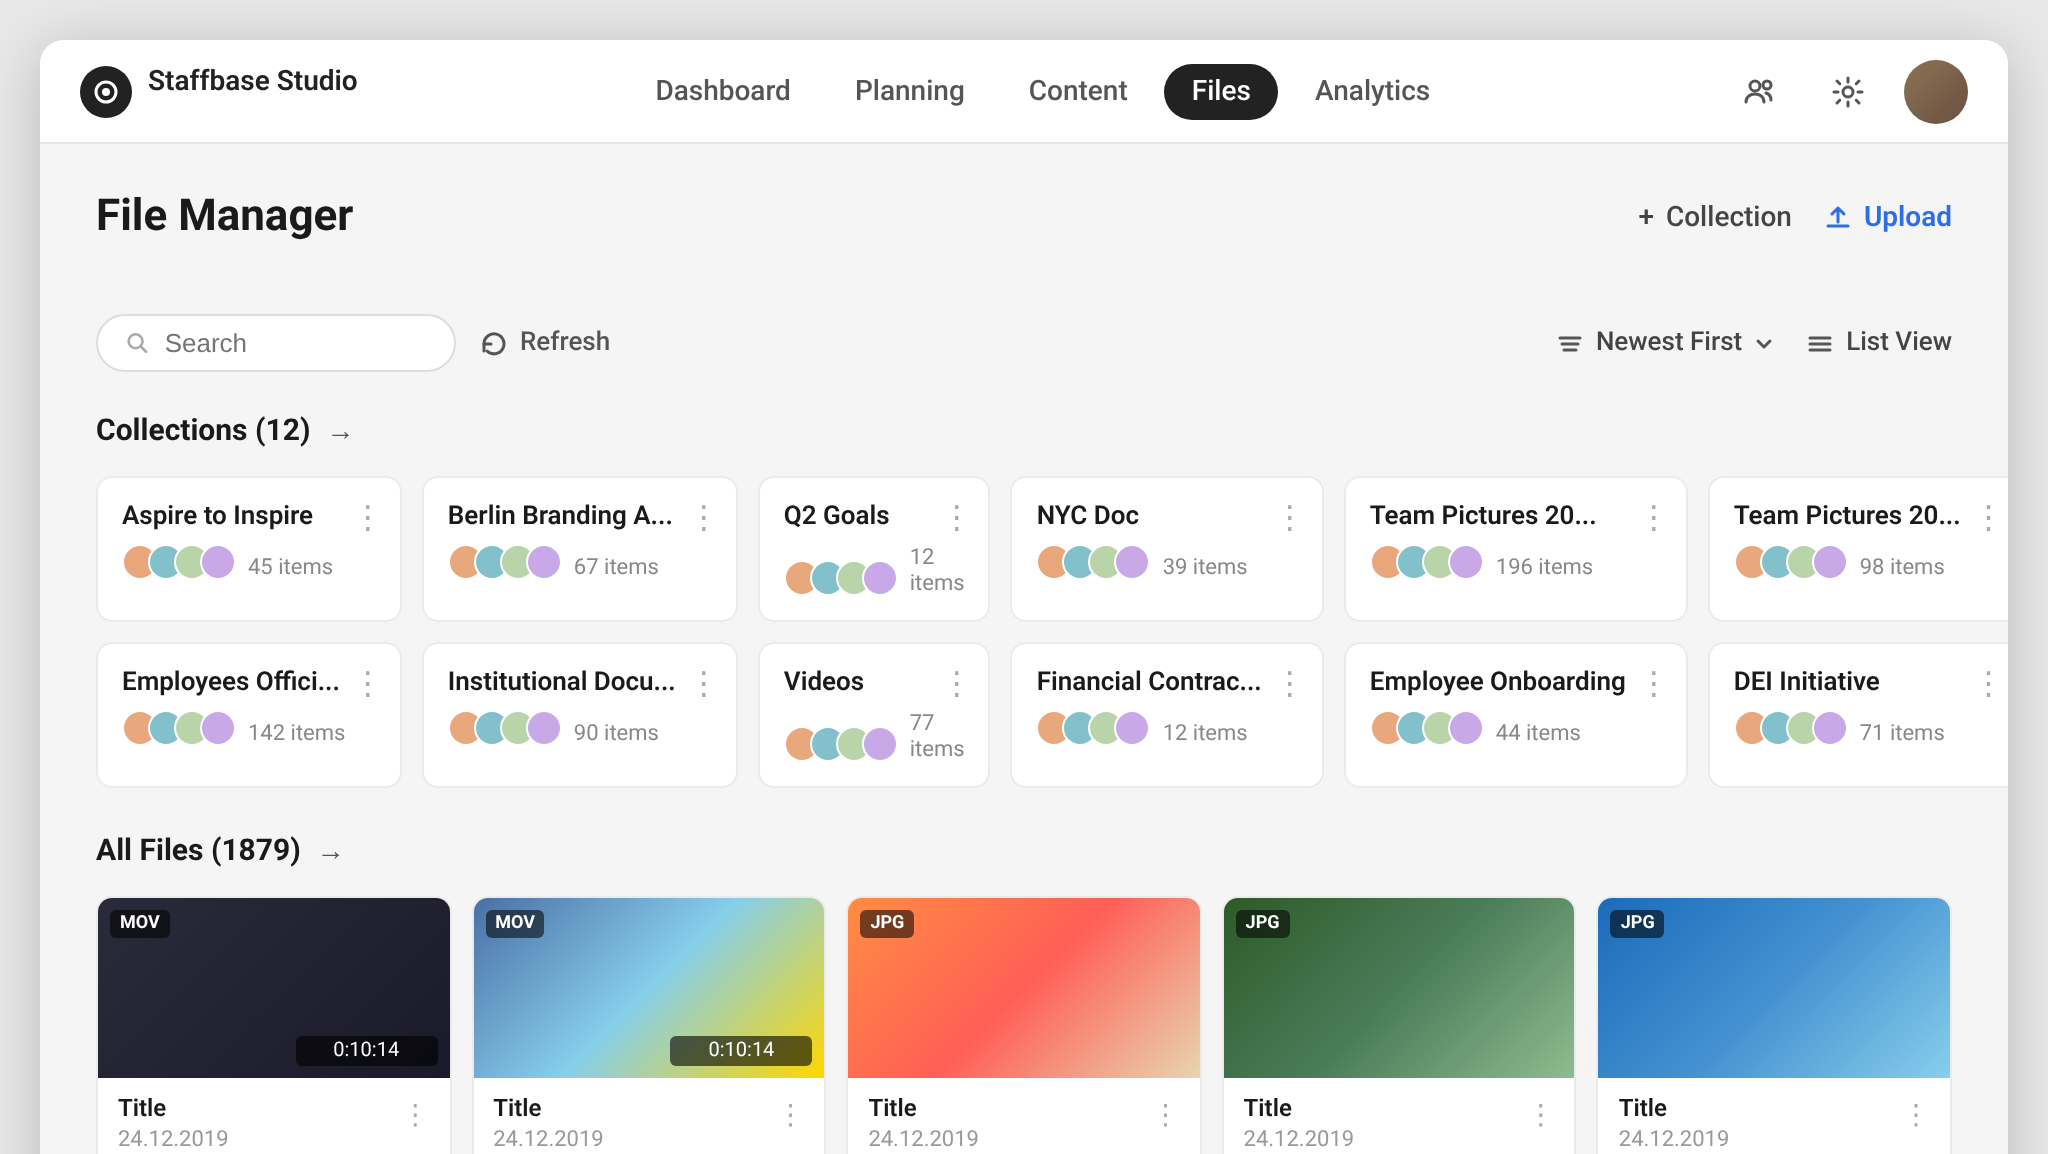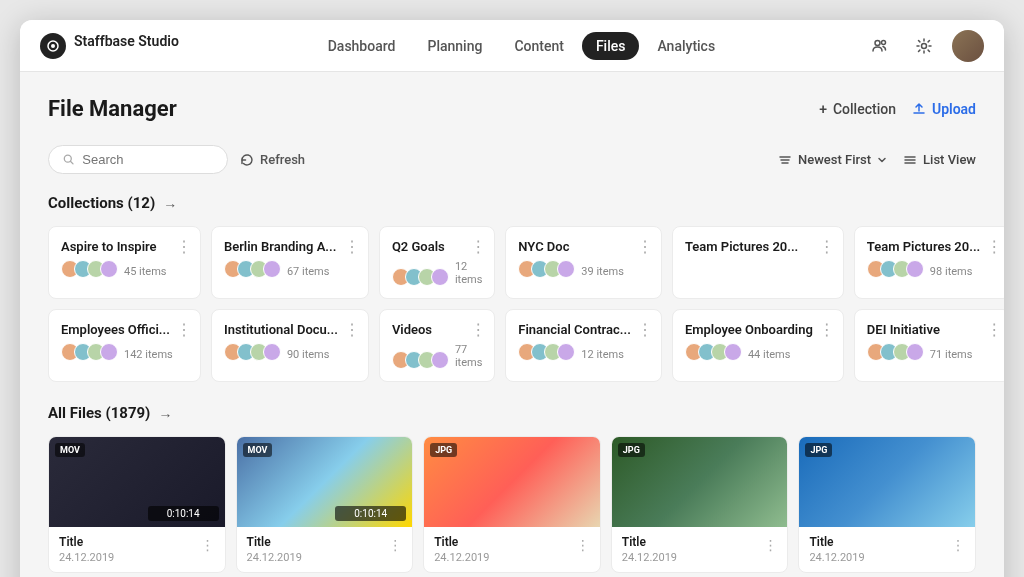--- a/index.html
+++ b/index.html
@@ -92,21 +92,21 @@
     }
     
     .main {
       padding: 24px 28px;
       background: #f5f5f5;
     }
     .page-header {
       display: flex;
       align-items: center;
       justify-content: space-between;
-      margin-bottom: 24px;
+      margin-bottom: 36px;
     }
     .page-title {
       font-size: 22px;
       font-weight: 700;
       color: #1a1a1a;
     }
     .header-actions {
       display: flex;
       align-items: center;
       gap: 16px;
@@ -475,20 +475,29 @@
         <div class="avatar-mini avatar-mini-2"></div>
         <div class="avatar-mini avatar-mini-3"></div>
         <div class="avatar-mini avatar-mini-4"></div>
       </div>
       <span class="collection-count">39 items</span>
     </div>
     <div class="collection-menu">⋮</div>
   </div>
         <div class="collection-card">
     <div class="collection-name">Team Pictures 20...</div>
+    <div class="collection-meta">
+      <div class="avatar-stack">
+        <div class="avatar-mini avatar-mini-1"></div>
+        <div class="avatar-mini avatar-mini-2"></div>
+        <div class="avatar-mini avatar-mini-3"></div>
+        <div class="avatar-mini avatar-mini-4"></div>
+      </div>
+      <span class="collection-count">196 items</span>
+    </div>
     <div class="collection-menu">⋮</div>
   </div>
         <div class="collection-card">
     <div class="collection-name">Team Pictures 20...</div>
     <div class="collection-meta">
       <div class="avatar-stack">
         <div class="avatar-mini avatar-mini-1"></div>
         <div class="avatar-mini avatar-mini-2"></div>
         <div class="avatar-mini avatar-mini-3"></div>
         <div class="avatar-mini avatar-mini-4"></div>

